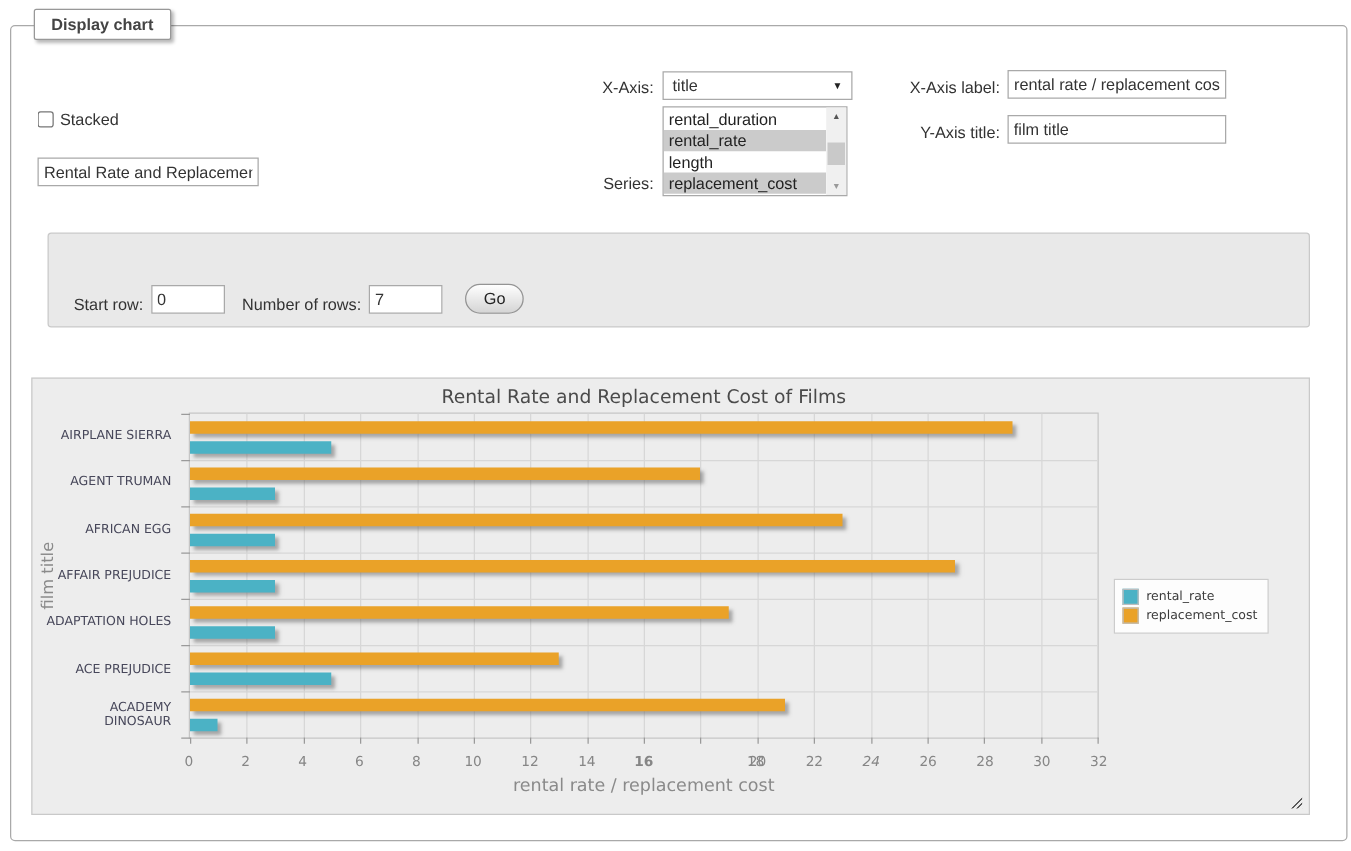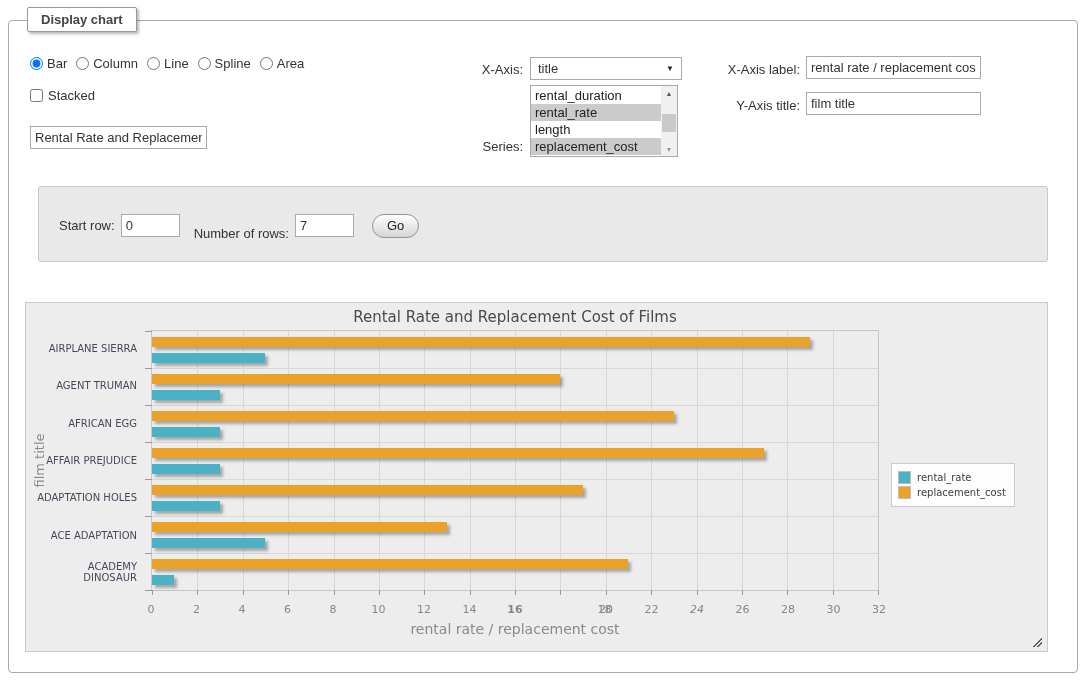--- a/index.html
+++ b/index.html
@@ -49,21 +49,21 @@
   .scroll-thumb { position:absolute; left:1px; right:1px; top:34%; height:42%; background:#c9c9c9; }
 
   .xlab-lbl { left:712px; top:62px; width:88px; text-align:right; }
   .ylab-lbl { left:712px; top:98px; width:88px; text-align:right; }
   .xlab-input { position:absolute; left:806px; top:56px; width:175px; height:23px; }
   .ylab-input { position:absolute; left:806px; top:92px; width:175px; height:23px; }
 
   
   .rows-panel { position:absolute; left:38px; top:186px; width:1010px; height:76px;
                 background:#e9e9e9; border:1px solid #c9c9c9; border-radius:3px; }
-  .rows-inner { position:absolute; left:20px; top:23px; display:flex; align-items:center;
+  .rows-inner { position:absolute; left:20px; top:33px; display:flex; align-items:flex-end;
                 font-size:13px; color:#333; }
   .rows-inner .small-input { width:59px; height:23px; margin-left:6px; }
   .nr-lbl { margin-left:14px;margin-top:16px; }
   .go-btn { margin-left:18px; padding:3px 14px 4px; font-size:13px; color:#222;
             background:linear-gradient(#fefefe,#d5d5d5); border:1px solid #949494;
             border-radius:12px; font-family:"Liberation Sans",sans-serif; }
 
   
   .chart-box { position:absolute; left:25px; top:302px; width:1023px; height:350px;
                background:#ededed; border:1px solid #c9c9c9;
@@ -98,42 +98,20 @@
                    background:repeating-linear-gradient(135deg,#5a5a5a 0 1px,transparent 1px 3px);
                    clip-path:polygon(100% 0,100% 100%,0 100%); }
 </style>
 </head>
 <body>
 
 <div class="page">
   <div class="fieldset-main"></div>
   <div class="legend-box">Display chart</div>
 
-  <div class="radio-row" id="radioRow">
-      <label class="radio-item">
-        <input type="radio" name="ctype" checked="" style="">
-        <span>Bar</span>
-      </label>
-      <label class="radio-item">
-        <input type="radio" name="ctype" style="">
-        <span>Column</span>
-      </label>
-      <label class="radio-item">
-        <input type="radio" name="ctype" style="">
-        <span>Line</span>
-      </label>
-      <label class="radio-item">
-        <input type="radio" name="ctype" style="">
-        <span>Spline</span>
-      </label>
-      <label class="radio-item">
-        <input type="radio" name="ctype" style="">
-        <span>Area</span>
-      </label>
-    </div>
 
   <label class="check-row">
     <input type="checkbox" id="stackedCb" style="">
     <span>Stacked</span>
   </label>
 
   <input type="text" class="title-input" value="Rental Rate and Replacement Cost of Films" style="">
 
   <div class="lbl x-axis-lbl">X-Axis:</div>
   <div class="x-select">
@@ -188,21 +166,21 @@
         <div class="cat-cell" style="top: 28.5714%; height: 14.2857%;">
           <span>AFRICAN EGG</span>
         </div>
         <div class="cat-cell" style="top: 42.8571%; height: 14.2857%;">
           <span>AFFAIR PREJUDICE</span>
         </div>
         <div class="cat-cell" style="top: 57.1429%; height: 14.2857%;">
           <span>ADAPTATION HOLES</span>
         </div>
         <div class="cat-cell" style="top: 71.4286%; height: 14.2857%;">
-          <span>ACE ADAPTATION</span>
+          <span>ACE PREJUDICE</span>
         </div>
         <div class="cat-cell" style="top: 85.7143%; height: 14.2857%; padding-left: 20px;">
           <span>ACADEMY DINOSAUR</span>
         </div>
       </div>
     <div class="plot" id="plot">
         <div class="xtick-mark" style="left: 0%;"></div>
         <div class="vgrid" style="left: 6.25%;"></div>
         <div class="xtick-mark" style="left: 6.25%;"></div>
         <div class="vgrid" style="left: 12.5%;"></div>

